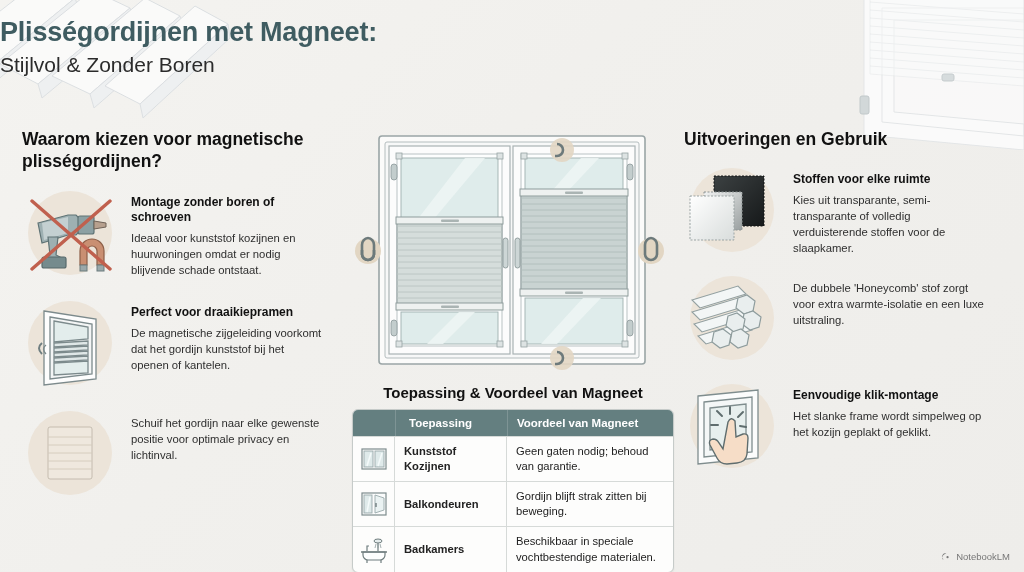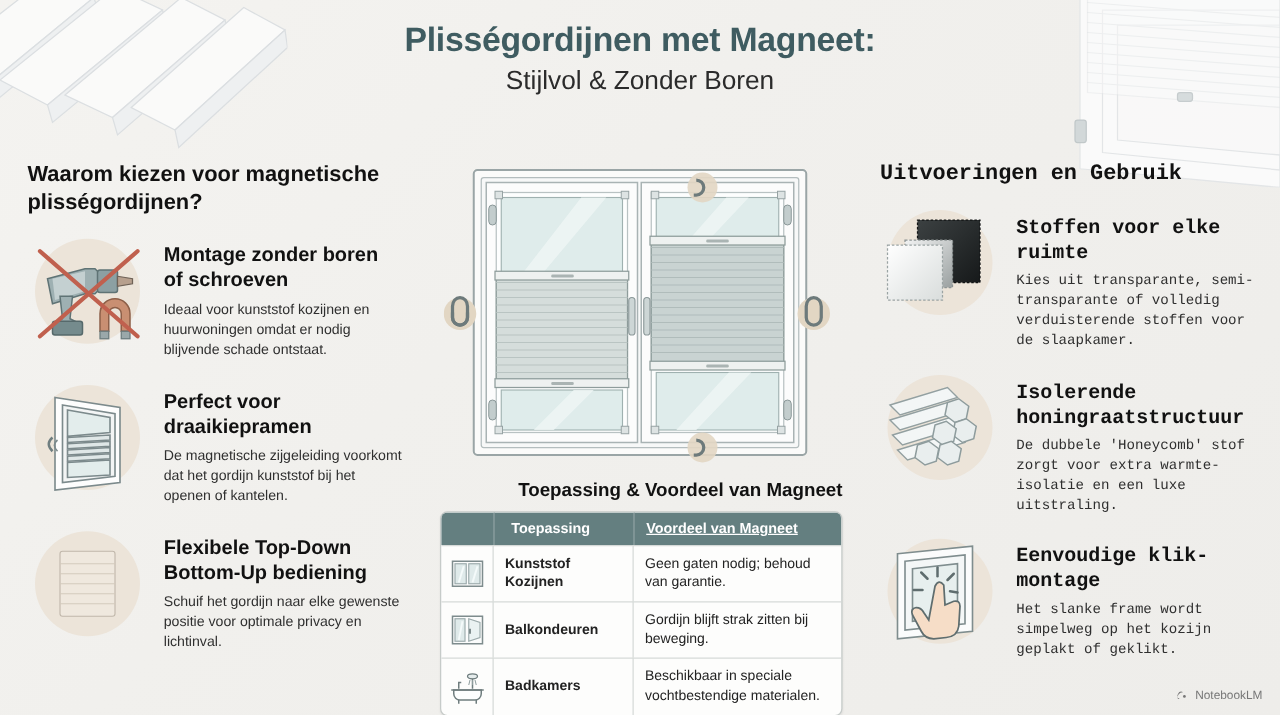--- a/index.html
+++ b/index.html
@@ -14,86 +14,86 @@
     background: linear-gradient(135deg, #f4f3f0 0%, #f1f0ed 40%, #eeedea 100%);
     overflow: hidden;
   }
 
   
   .corner-art { position: absolute; opacity: .9; pointer-events: none; }
   #pleat-art { top: -10px; left: -20px; width: 250px; height: 140px; }
   #blind-art { top: 0; right: 0; width: 200px; height: 150px; }
 
   
-  #header { position: absolute; top: 16px; left: 0; width: 1024px; text-align: center; }
+  #header { position: absolute; top: 16px; left: 0; width: 1024px; text-align: left; }
   #main-title {
     font-size: 27px; font-weight: bold; color: #3f5c61;
     letter-spacing: -0.2px; line-height: 1.2;
   }
   #sub-title {
     font-size: 21px; color: #2b2b2b; margin-top: 4px; line-height: 1.2;
   }
 
   
   .col { position: absolute; top: 128px; width: 300px; }
   #col-left  { left: 22px; }
-  #col-right { left: 704px; font-family: Liberation Mono, monospace; }
+  #col-right { left: 684px; }
 
   .col-heading {
     font-size: 17.5px; font-weight: bold; color: #111;
     line-height: 1.28; margin-bottom: 16px;
   }
 
   .feature { display: flex; gap: 13px; margin-bottom: 18px; align-items: flex-start; }
   .feature-icon {
     flex: 0 0 96px; width: 96px; height: 96px;
     position: relative; margin-top: -4px;
   }
   .feature-icon .disc {
     position: absolute; left: 6px; top: 6px; width: 84px; height: 84px;
     border-radius: 50%; background: #ece4d9;
   }
   .feature-icon svg { position: absolute; inset: 0; width: 96px; height: 96px; }
   .feature-text { flex: 1 1 auto; padding-top: 6px; }
   .feature-title {
-    font-size: 16px; font-weight: bold; color: #111;
+    font-size: 12px; font-weight: bold; color: #111;
     line-height: 1.25; margin-bottom: 5px;
   }
   .feature-body {
     font-size: 11.3px; color: #2f2f2f; line-height: 1.42;
   }
 
   
   #col-right .feature { margin-bottom: 16px; }
 
   
   #window-wrap {
     position: absolute; left: 355px; top: 128px;
     width: 315px; height: 250px;
   }
   #window-wrap svg { width: 100%; height: 100%; }
 
   
   #table-block { position: absolute; left: 352px; top: 384px; width: 322px; }
   #table-title {
     font-size: 15px; font-weight: bold; color: #111;
-    text-align: right; margin-bottom: 8px;
+    text-align: center; margin-bottom: 8px;
   }
   table#compare-table {
     width: 322px; border-collapse: separate; border-spacing: 0;
     background: #fdfdfc; border: 1px solid #c6cbc9; border-radius: 6px;
     overflow: hidden; box-shadow: 0 1px 2px rgba(0,0,0,.07);
   }
   #compare-table thead th {
     background: #647f80; color: #fff; font-size: 11.5px; font-weight: bold;
     text-align: left; padding: 7px 9px; vertical-align: middle;
   }
   #compare-table thead th.icon-col { width: 42px; }
   #compare-table thead th.use-col { width: 112px; border-left: 1px solid #7e9495; padding-left: 13px; }
-  #compare-table thead th.adv-col { border-left: 1px solid #7e9495; text-decoration: underline; }
+  #compare-table thead th.adv-col { border-left: 1px solid #7e9495; }
   #compare-table tbody td {
     border-top: 1px solid #d6dad8; padding: 7px 9px;
     font-size: 11.2px; color: #222; vertical-align: middle; line-height: 1.35;
   }
   #compare-table tbody td.icon-cell {
     width: 42px; padding: 5px 4px; text-align: center;
     border-right: 1px solid #d6dad8;
   }
   #compare-table tbody td.use-cell {
     font-weight: bold; width: 112px; border-right: 1px solid #d6dad8;
@@ -219,21 +219,20 @@
               <line x1="26" y1="32" x2="70" y2="32"></line>
               <line x1="26" y1="40" x2="70" y2="40"></line>
               <line x1="26" y1="48" x2="70" y2="48"></line>
               <line x1="26" y1="56" x2="70" y2="56"></line>
               <line x1="26" y1="64" x2="70" y2="64"></line>
             </g>
           </g>
         </svg>
       </div>
       <div class="feature-text">
-        <div class="feature-title">Flexibele Top-Down Bottom-Up bediening</div>
         <div class="feature-body">Schuif het gordijn naar elke gewenste positie voor optimale privacy en lichtinval.</div>
       </div>
     </div>
   </div>
 
   <div id="window-wrap">
     <svg viewBox="0 0 315 250">
 
       <rect x="24" y="8" width="266" height="228" rx="3" fill="#fbfbfa" stroke="#9aa5a6" stroke-width="1.6"></rect>
       <rect x="30" y="14" width="254" height="216" rx="2" fill="#f7f8f8" stroke="#b4bdbe" stroke-width="1"></rect>
@@ -446,21 +445,20 @@
           <g stroke="#8e9c9d" stroke-width="1.2" fill="#e9eeee">
             <path d="M54 28 l9 -3 l8 6 l-2 10 l-9 3 l-8 -6 Z"></path>
             <path d="M60 44 l9 -3 l8 6 l-2 10 l-9 3 l-8 -6 Z"></path>
             <path d="M44 46 l9 -3 l8 6 l-2 10 l-9 3 l-8 -6 Z"></path>
             <path d="M48 62 l9 -3 l8 6 l-2 10 l-9 3 l-8 -6 Z"></path>
             <path d="M30 62 l9 -3 l8 6 l-2 10 l-9 3 l-8 -6 Z"></path>
           </g>
         </svg>
       </div>
       <div class="feature-text">
-        <div class="feature-title">Isolerende honingraatstructuur</div>
         <div class="feature-body">De dubbele 'Honeycomb' stof zorgt voor extra warmte-isolatie en een luxe uitstraling.</div>
       </div>
     </div>
 
     <div class="feature">
       <div class="feature-icon">
         <div class="disc"></div>
         <svg viewBox="0 0 96 96">
           <g stroke="#7f8d8e" stroke-width="1.3" fill="#fbfcfc">
             <path d="M14 18 L74 12 L74 80 L14 86 Z"></path>

